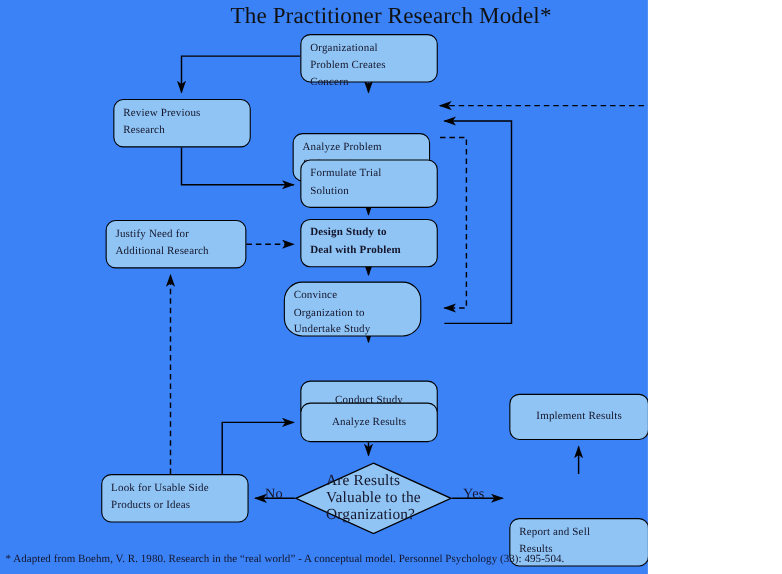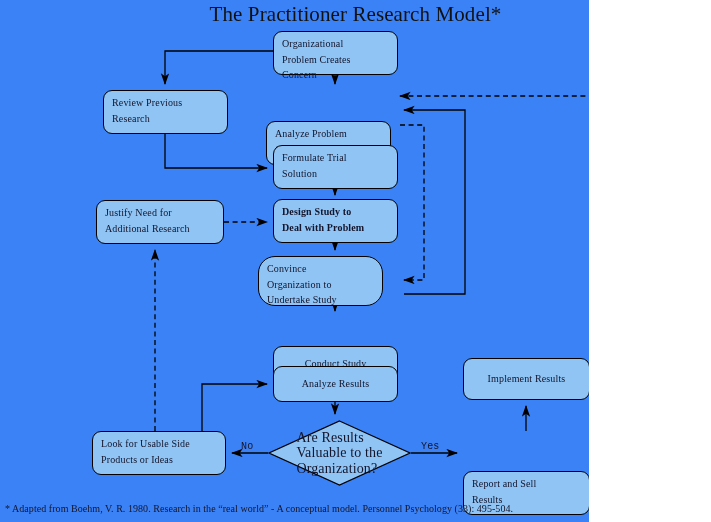--- a/index.html
+++ b/index.html
@@ -67,24 +67,23 @@
     align-items: center;
     justify-content: center;
     font-size: 14px;
     line-height: 15.5px;
     color: #14142a;
     text-align: center;
     letter-spacing: 0.15px;
   }
   .edge-label {
     position: absolute;
-    font-size: 10px;
+    font-size: 13px;
     color: #14142a;
     letter-spacing: 0.15px;
-    font-family: Liberation Mono, monospace;
   }
   #footnote {
     position: absolute;
     left: 5px;
     top: 503px;
     font-size: 10px;
     letter-spacing: 0.05px;
     color: #14142a;
     white-space: nowrap;
   }

